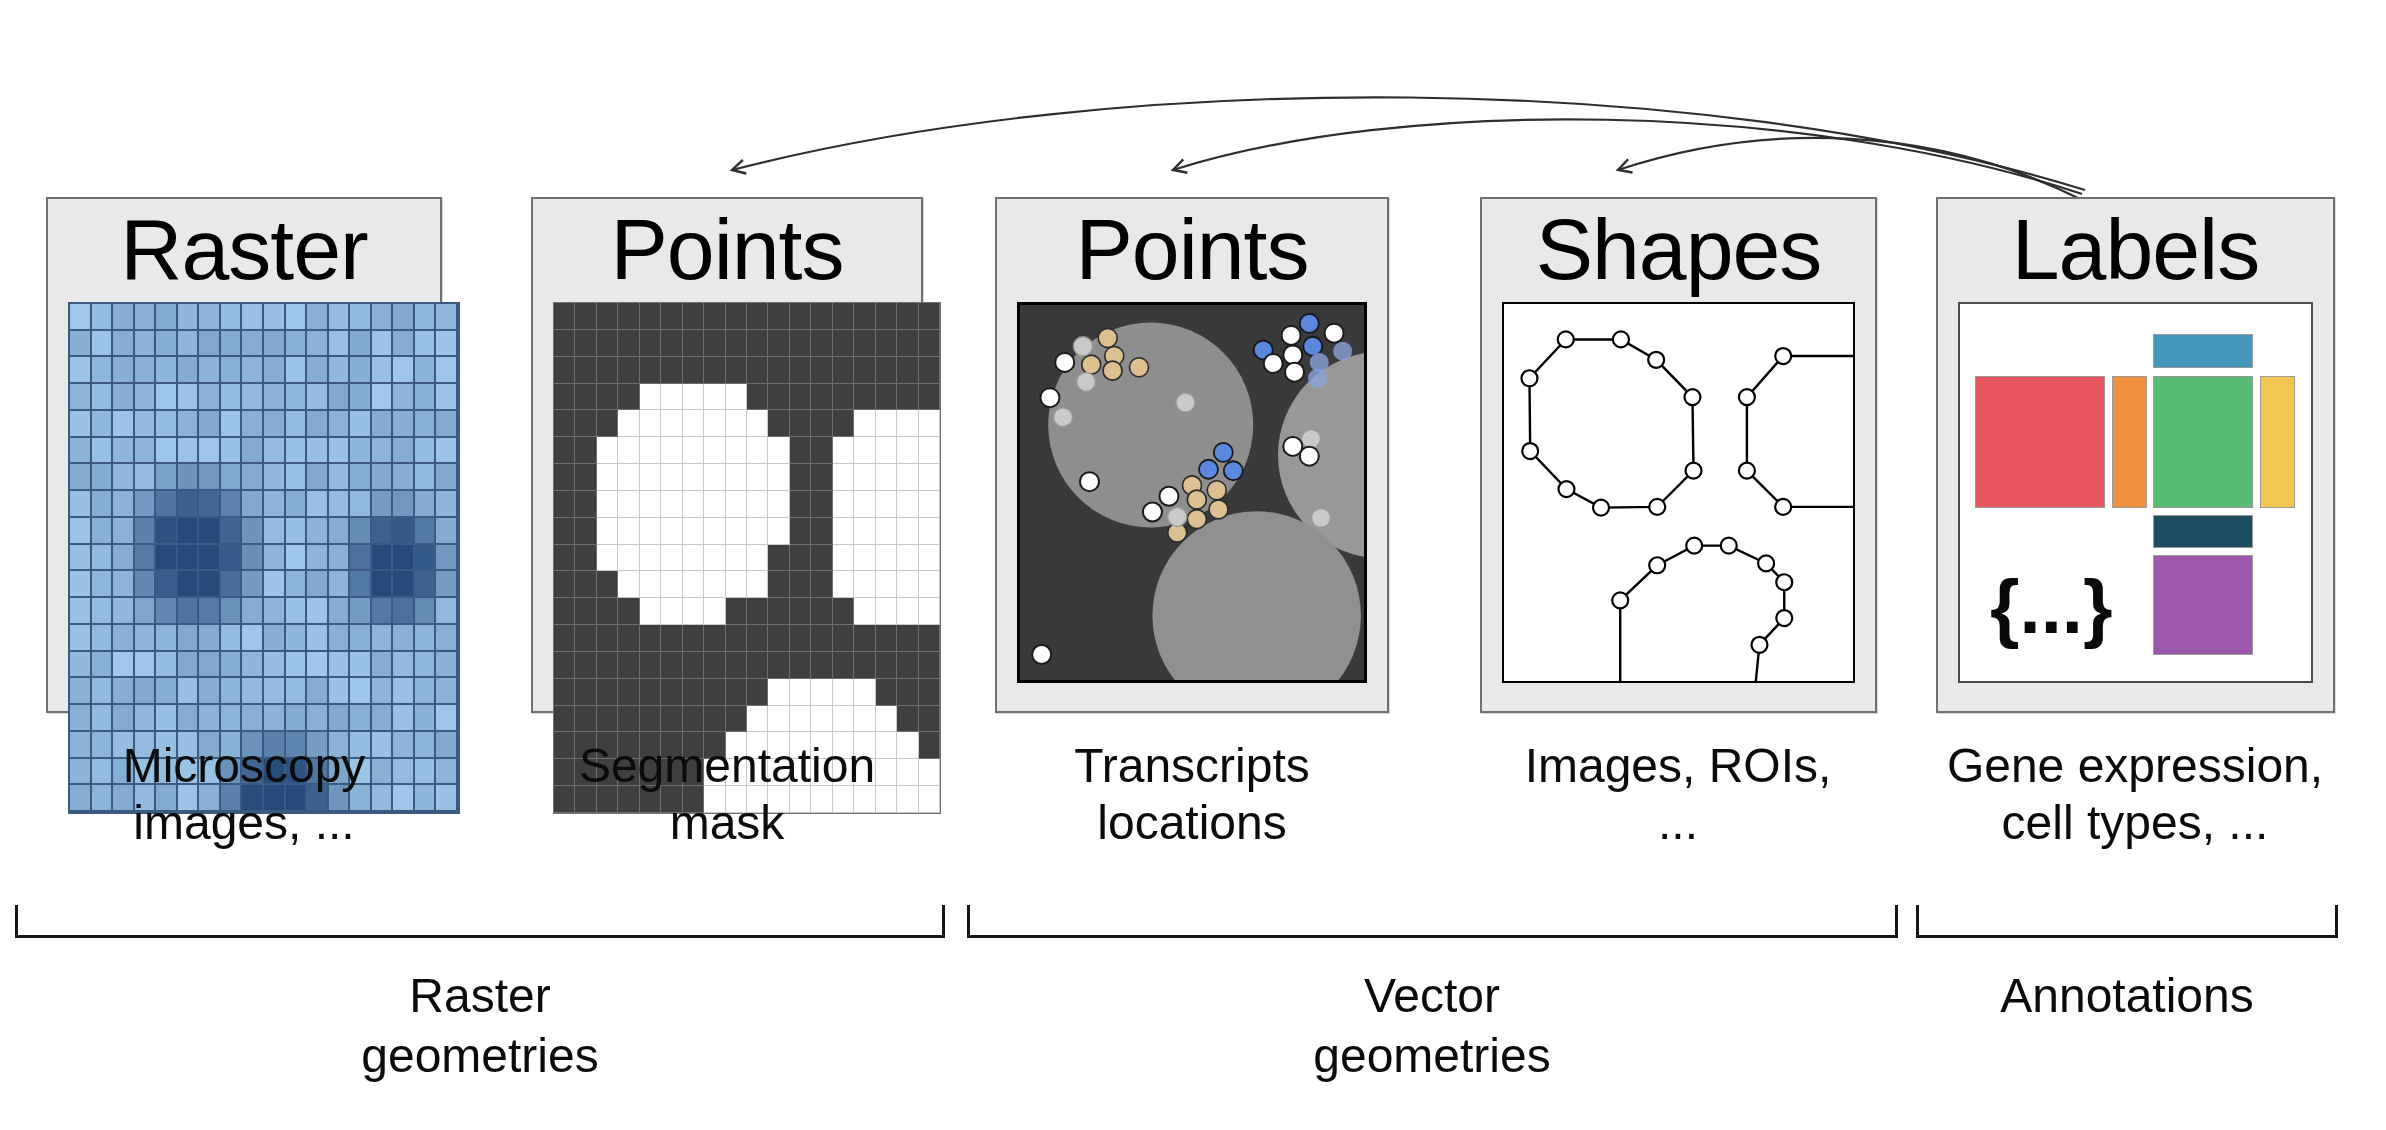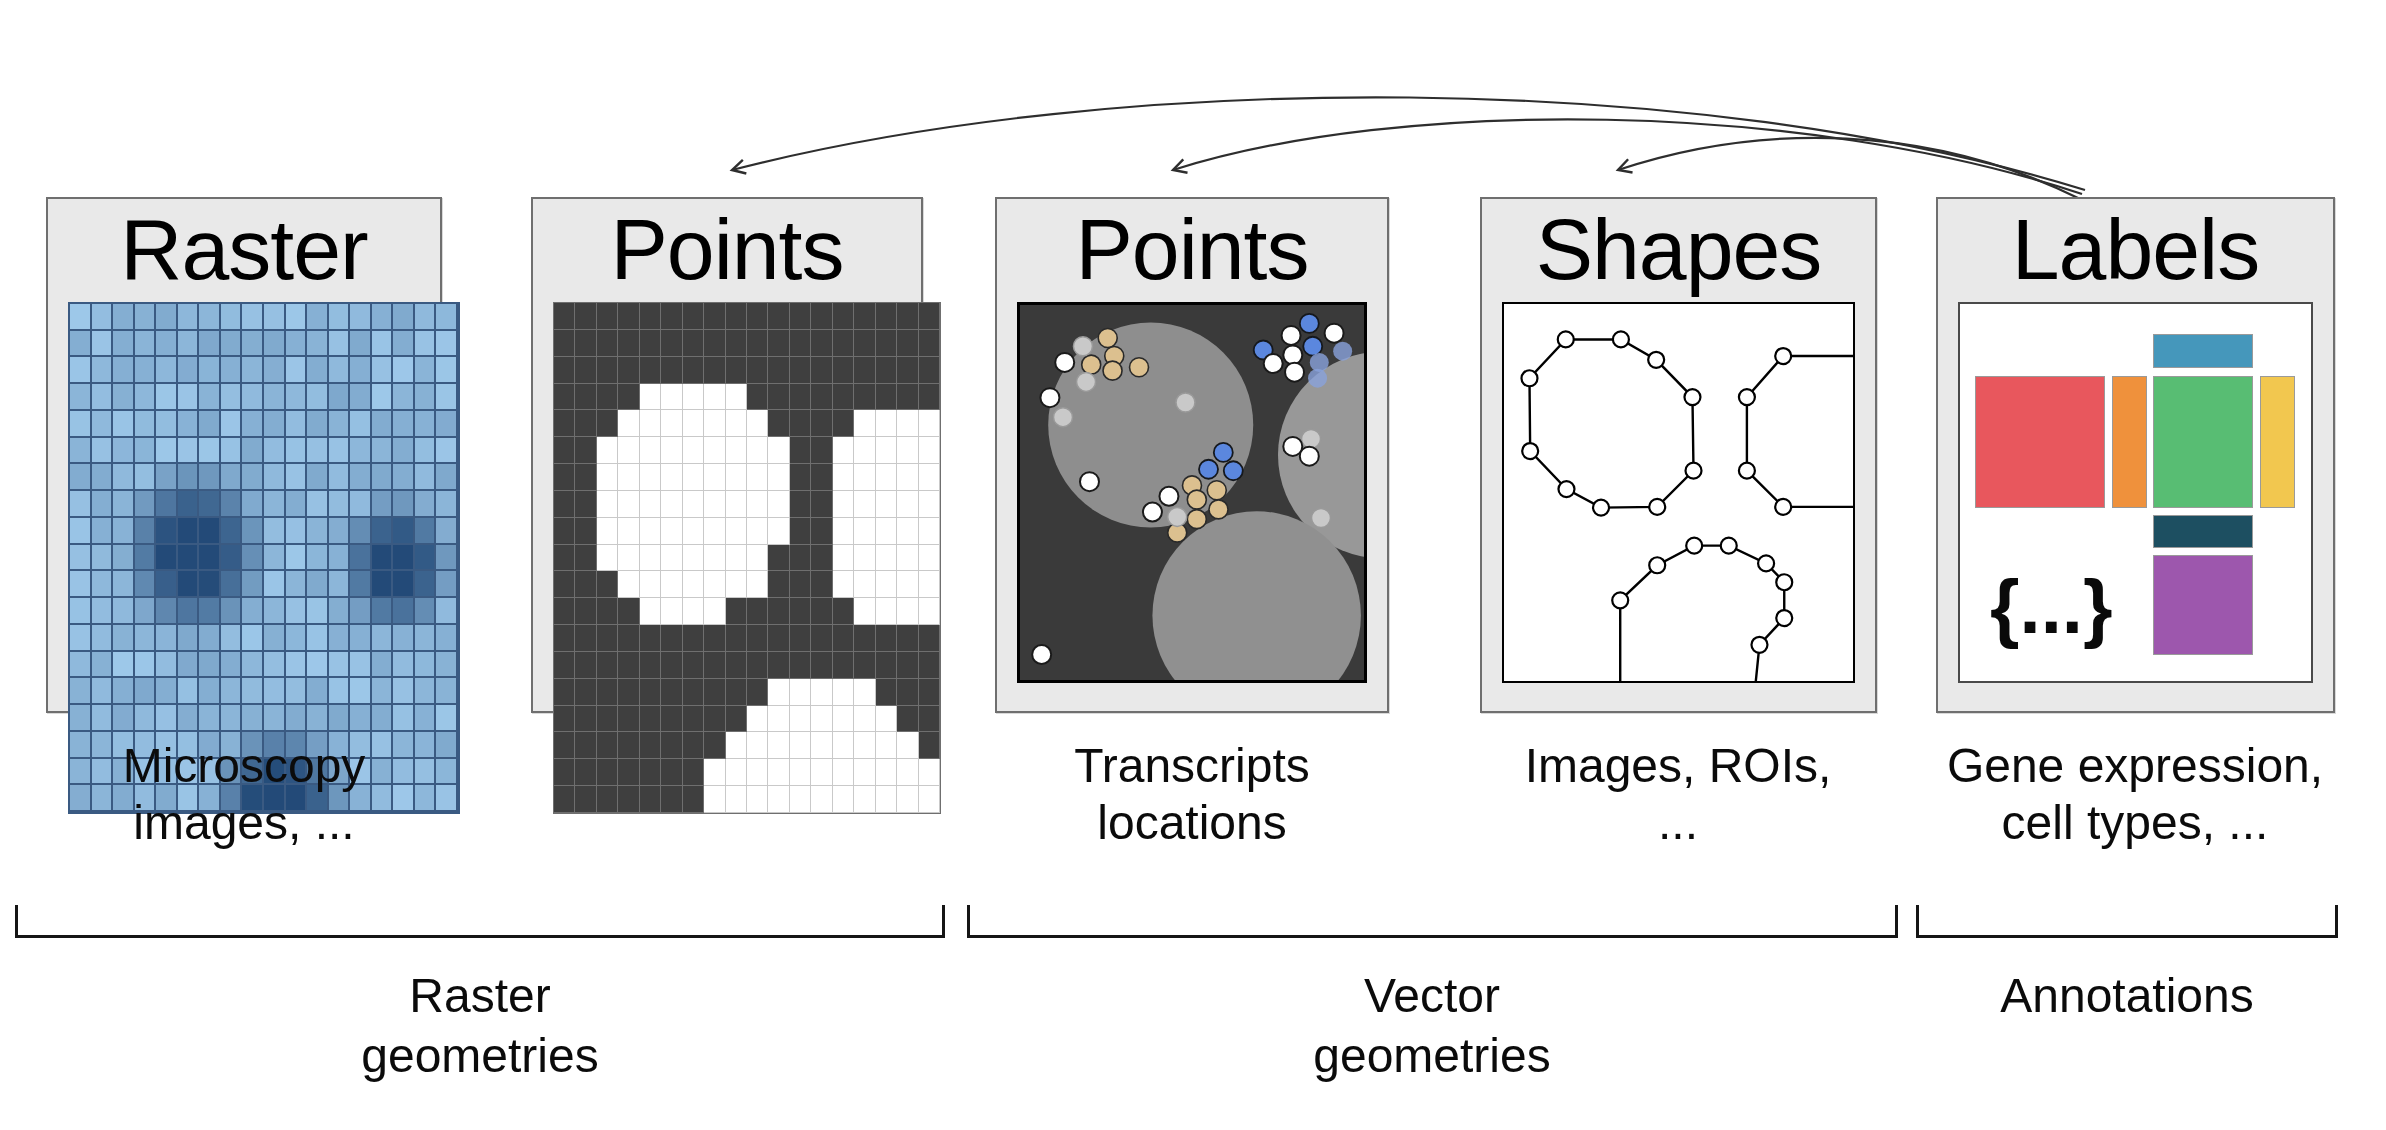--- a/index.html
+++ b/index.html
@@ -831,20 +831,22 @@
         <div class="tbl-block" style="left: 55.1%; top: 19.2%; width: 28.4%; height: 34.8%; background: rgb(88, 189, 115);"></div>
         <div class="tbl-block" style="left: 85.4%; top: 19.2%; width: 10.1%; height: 34.8%; background: rgb(242, 199, 79);"></div>
         <div class="tbl-block" style="left: 55.1%; top: 56.1%; width: 28.4%; height: 8.5%; background: rgb(29, 79, 97);"></div>
         <div class="tbl-block" style="left: 55.1%; top: 66.5%; width: 28.4%; height: 26.5%; background: rgb(157, 87, 173);"></div>
         <div class="json-braces" style="left: 26%; top: 80%;">{...}</div>
       </div>
   </div>
 
   <div class="caption" style="left:-16px">Microscopy
 images, ...</div>
+  <div class="caption" style="left:467px">Segmentation
+mask</div>
   <div class="caption" style="left:932px">Transcripts
 locations</div>
   <div class="caption" style="left:1418px">Images, ROIs,
 ...</div>
   <div class="caption" style="left:1875px">Gene expression,
 cell types, ...</div>
 
   <div class="bracket" id="bracket-raster" style="left: 15px; width: 930px;"></div>
   <div class="bracket" id="bracket-vector" style="left: 967px; width: 931px;"></div>
   <div class="bracket" id="bracket-annotations" style="left: 1916px; width: 422px;"></div>

